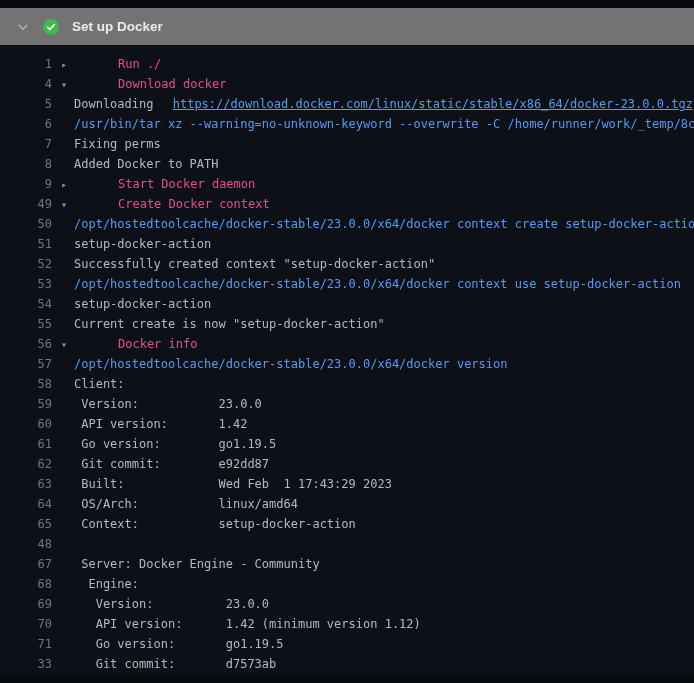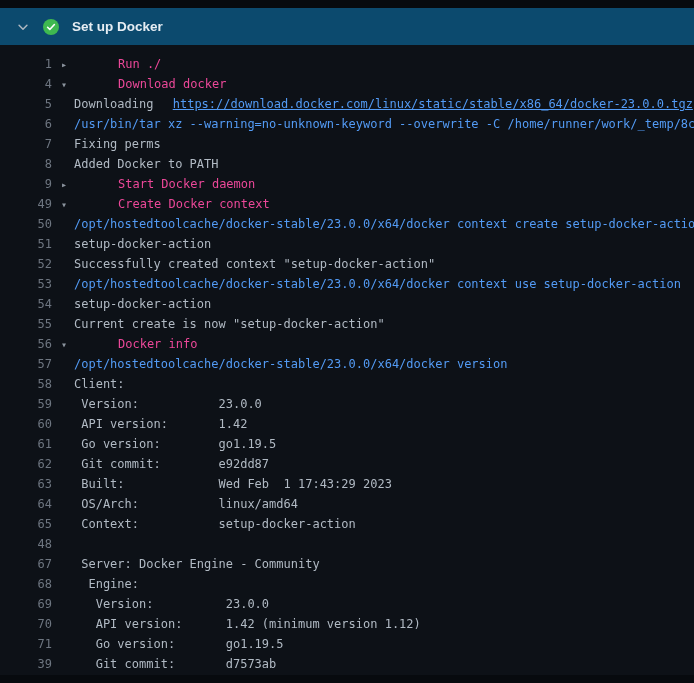--- a/index.html
+++ b/index.html
@@ -5,21 +5,21 @@
   * { margin:0; padding:0; box-sizing:border-box; }
   html,body { width:694px; height:683px; }
   body {
     background:#070a0e;
     font-family:"Liberation Sans", sans-serif;
     overflow:hidden;
   }
   .page { padding-top:8px; width:100%; height:100%; }
   .step-header {
     height:37px;
-    background:#0c4a6e;
+    background:#737373;
     display:flex;
     align-items:center;
     padding:0 16px;
     gap:13px;
     cursor:pointer;
   }
   .chevron { display:flex; align-items:center; }
   .status-icon { display:flex; align-items:center; }
   .step-title {
     color:#e6edf3;
@@ -203,17 +203,17 @@
       </div>
       <div class="log-line">
         <span class="line-num">70</span>
         <span class="line-content"><span class="indent"></span><span>   API version:      1.42 (minimum version 1.12)</span></span>
       </div>
       <div class="log-line">
         <span class="line-num">71</span>
         <span class="line-content"><span class="indent"></span><span>   Go version:       go1.19.5</span></span>
       </div>
       <div class="log-line">
-        <span class="line-num">39</span>
+        <span class="line-num">33</span>
         <span class="line-content"><span class="indent"></span><span>   Git commit:       d7573ab</span></span>
       </div>
     </div>
 </div>
 
 </body></html>

